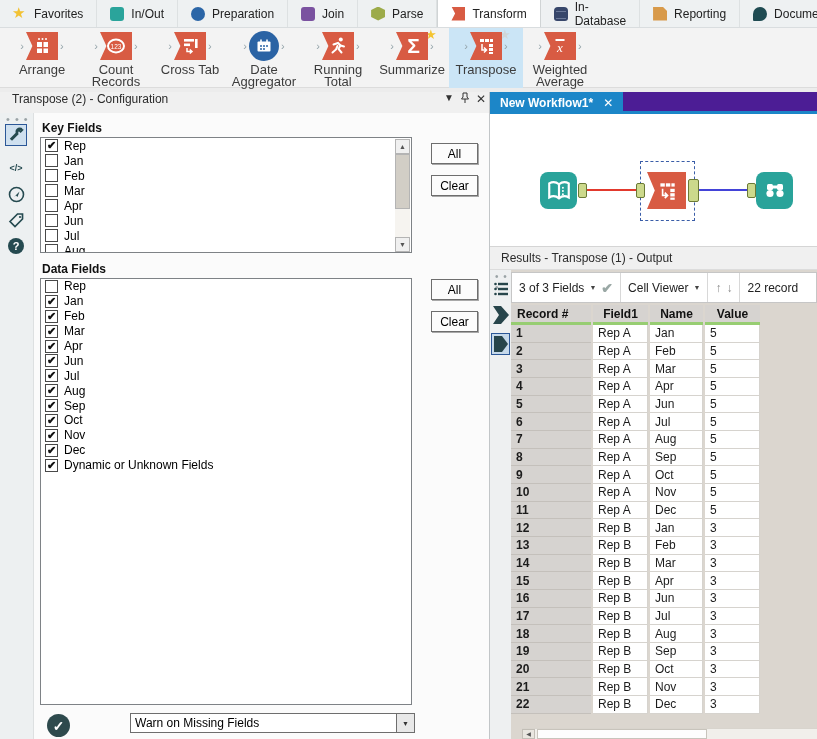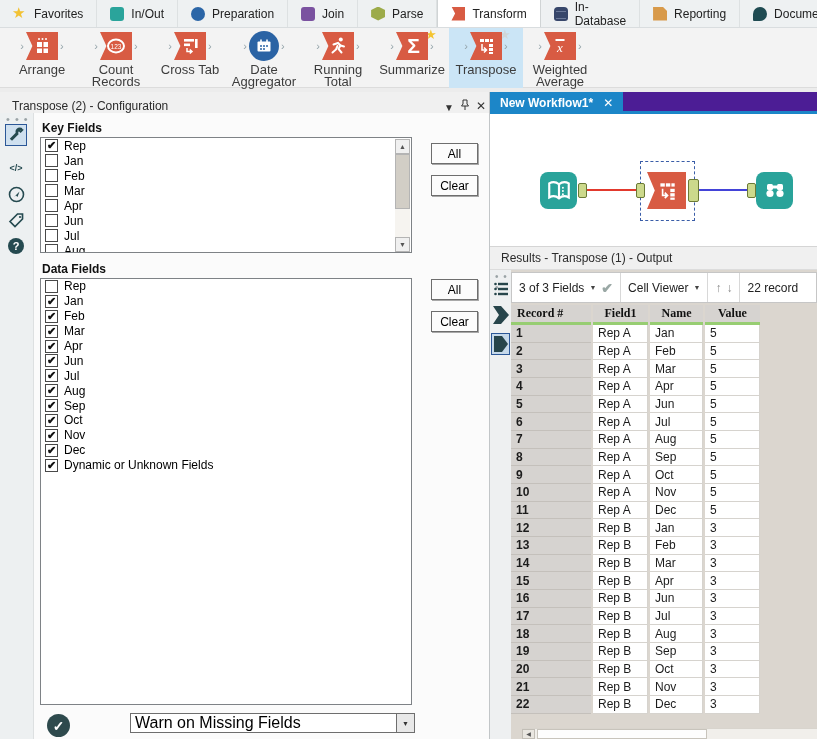--- a/index.html
+++ b/index.html
@@ -34,21 +34,21 @@
   .chev{color:#93a3a9;font-size:11px;line-height:10px;}
   .ticon{width:32px;height:28px;background:#d85b43;clip-path:polygon(0 0,100% 0,100% 100%,0 100%,20% 50%);
     display:flex;align-items:center;justify-content:center;}
   .ticon.round{background:#2a63a4;clip-path:none;border-radius:50%;width:30px;height:30px;}
   .tool-label{margin-top:3px;font-size:13px;line-height:12px;text-align:center;color:#3c3c3c;}
   .tstar{position:absolute;left:50px;top:0;font-size:13px;line-height:13px;}
   .tstar.fav{color:#f4c430;} .tstar.off{color:#cfd6d9;}
   .sigma{color:#fff;font-size:21px;font-weight:bold;line-height:20px;margin-left:3px;}
   
   #config-header{position:absolute;left:0;top:92px;width:489px;height:21px;background:#f0f0f0;
-    border-bottom:1px solid #dadada;display:flex;align-items:flex-end;font-size:12px;color:#2b2b2b;}
+    border-bottom:1px solid #dadada;display:flex;align-items:flex-start;font-size:12px;color:#2b2b2b;}
   #config-header .title{margin-left:12px;flex:1;}
   .hdr-ic{width:16px;text-align:center;color:#333;font-size:10px;cursor:default;}
   #config-body{position:absolute;left:0;top:113px;width:489px;height:626px;background:#fbfbfb;}
   #config-sidebar{position:absolute;left:0;top:113px;width:33px;height:626px;background:#edf0f1;
     border-right:1px solid #dde0e1;}
   .sb-grip{position:absolute;left:6px;top:0px;color:#9aa3a6;font-size:11px;letter-spacing:1px;}
   .sb-ic{position:absolute;left:5px;width:22px;height:22px;display:flex;align-items:center;justify-content:center;color:#254a50;}
   .sb-ic.sel{border:1px solid #2b5797;background:#cfe0ef;box-sizing:border-box;}
   .code-txt{font-size:9px;font-weight:bold;color:#254a50;}
   
@@ -62,21 +62,21 @@
   
   .vscroll{position:absolute;right:1px;top:1px;width:15px;background:#f6f4f0;}
   .sbtn{position:absolute;left:0;width:15px;height:15px;background:#f0f0f0;border:1px solid #b4b4b4;
     box-sizing:border-box;font-size:7px;color:#555;text-align:center;line-height:13px;}
   .sthumb{position:absolute;left:0;width:15px;background:#d2cec6;border:1px solid #b4b4b4;box-sizing:border-box;}
   .btn{position:absolute;width:47px;height:21px;background:#fcfcfc;border:1px solid #6e6e6e;
     box-shadow:1px 1px 0 #a8a8a8;font-size:12px;color:#000;display:flex;align-items:center;justify-content:center;box-sizing:border-box;}
   
   #missing-combo{position:absolute;left:130px;top:713px;width:285px;height:20px;background:#fff;
     border:1px solid #6e6e6e;box-sizing:border-box;display:flex;align-items:center;}
-  #missing-combo .val{flex:1;font-size:16px;padding-left:4px;color:#000;}
+  #missing-combo .val{flex:1;font-size:12px;padding-left:4px;color:#000;}
   #combo-btn{width:17px;height:100%;background:#e8e8e8;border-left:1px solid #6e6e6e;
     font-size:7px;color:#333;display:flex;align-items:center;justify-content:center;}
   #apply-check{position:absolute;left:47px;top:714px;width:23px;height:23px;border-radius:50%;
     background:#2e4a4d;color:#fff;font-size:14px;font-weight:bold;display:flex;align-items:center;justify-content:center;}
   
   #right-divider{position:absolute;left:489px;top:92px;width:1px;height:647px;background:#c2c6c8;}
   #wf-tabstrip{position:absolute;left:490px;top:92px;width:342px;height:22px;background:#4c1d95;}
   #wf-tab{position:absolute;left:0;top:0;height:22px;background:#1c86c8;color:#fff;display:flex;
     align-items:center;padding:0 10px;font-size:12px;font-weight:bold;gap:10px;}
   #wf-tab .x{font-weight:normal;font-size:12px;}
@@ -100,21 +100,21 @@
     display:flex;align-items:center;justify-content:center;box-sizing:border-box;}
   #results-toolbar{position:absolute;left:511px;top:272px;width:306px;height:31px;background:#fff;
     border:1px solid #c6c6c6;box-sizing:border-box;display:flex;align-items:center;font-size:12px;color:#222;}
   .rt-sep{width:1px;height:100%;background:#d8d8d8;}
   .rt-item{padding:0 7px;display:flex;align-items:center;gap:5px;white-space:nowrap;}
   .dd-arrow{font-size:7px;color:#444;}
   .chk{color:#9aa8a5;font-size:14px;font-weight:bold;}
   .udarrow{color:#8a8a8a;font-size:12px;font-weight:bold;}
   
   #results-table{position:absolute;left:511px;top:305px;}
-  .thead{display:flex;gap:2px;height:20px;font-family:Liberation Serif, serif;}
+  .thead{display:flex;gap:2px;height:20px;}
   .th{background:#d6d3d0;border-bottom:3px solid #97cd72;box-sizing:border-box;font-size:12px;font-weight:bold;
     color:#111;display:flex;align-items:center;justify-content:center;}
   .th.c0{justify-content:flex-start;padding-left:6px;}
   .trow{display:flex;gap:2px;height:17.68px;}
   .td{box-sizing:border-box;font-size:12px;display:flex;align-items:center;padding-left:5px;overflow:hidden;}
   .td.c0{background:#d6d3d0;font-weight:bold;border-bottom:1px solid #c4c0bb;}
   .td.cd{background:#fff;border-bottom:1px solid #d6d3ce;border-right:1px solid #d6d3ce;}
   .c0{width:80px;} .c1{width:55px;} .c2{width:53px;} .c3{width:55px;}
   
   #hscroll{position:absolute;left:522px;top:728px;width:295px;height:11px;background:#f1efeb;border-top:1px solid #d8d4cd;box-sizing:border-box;}

